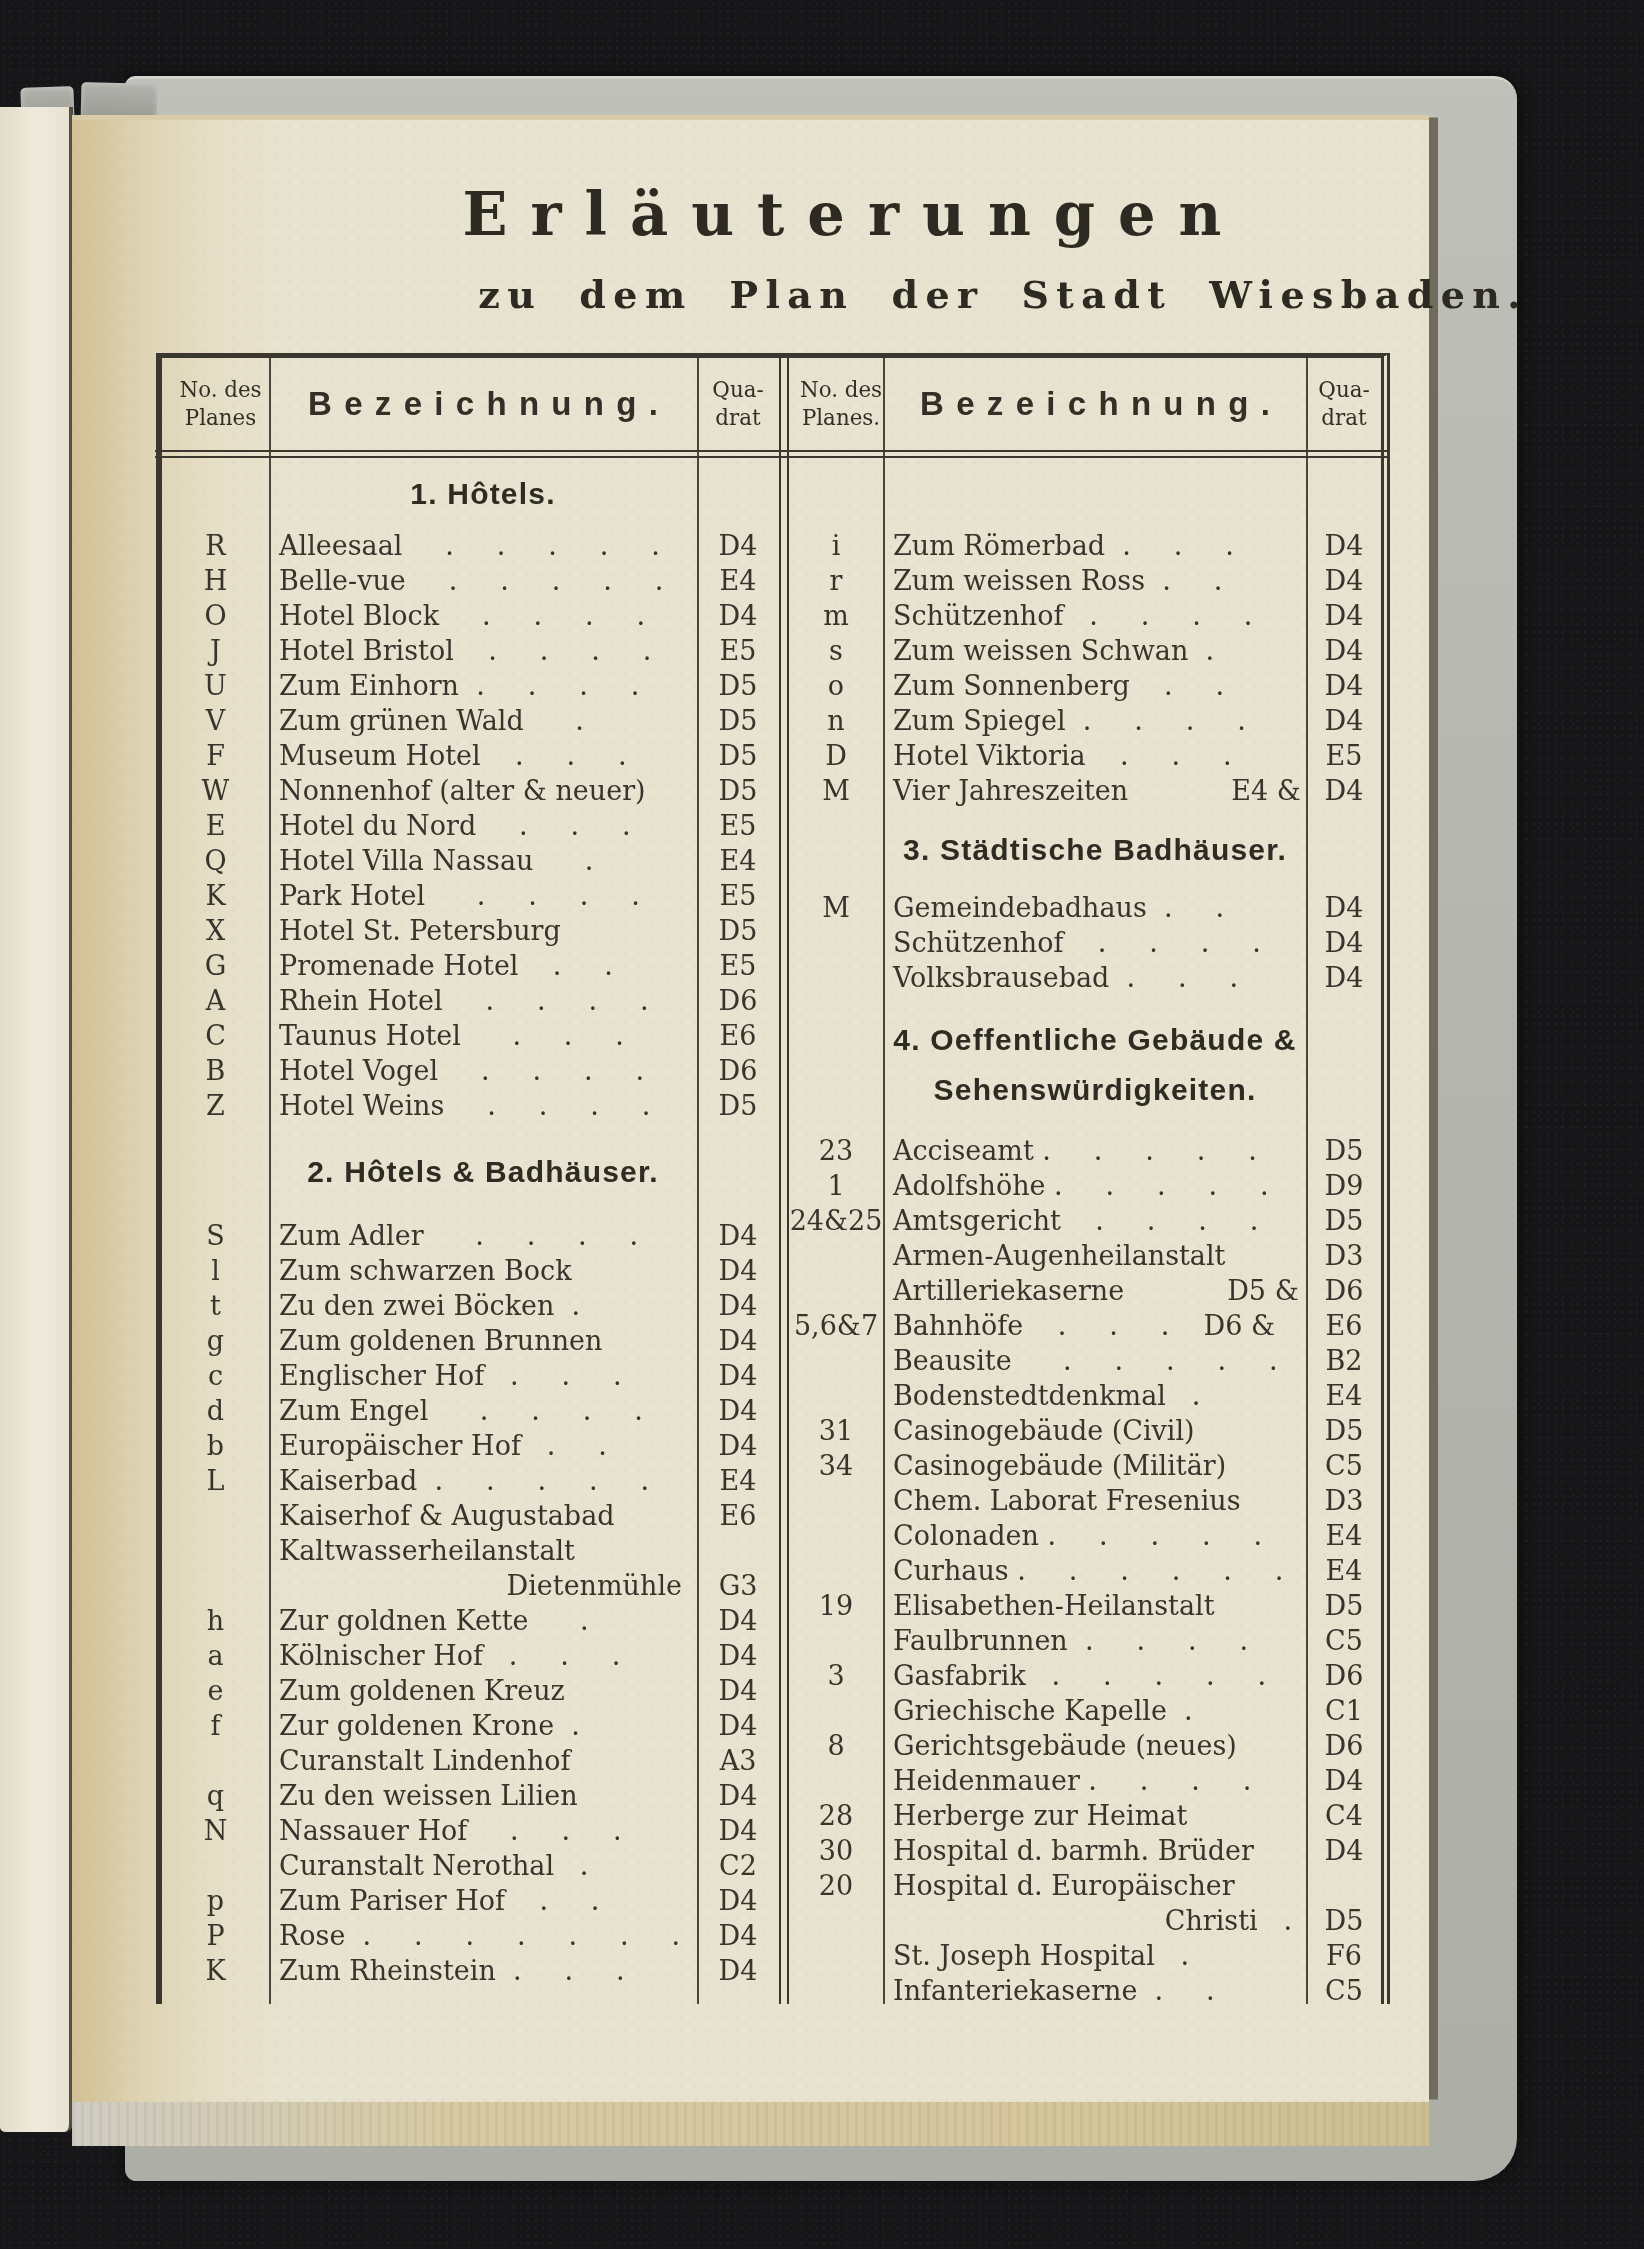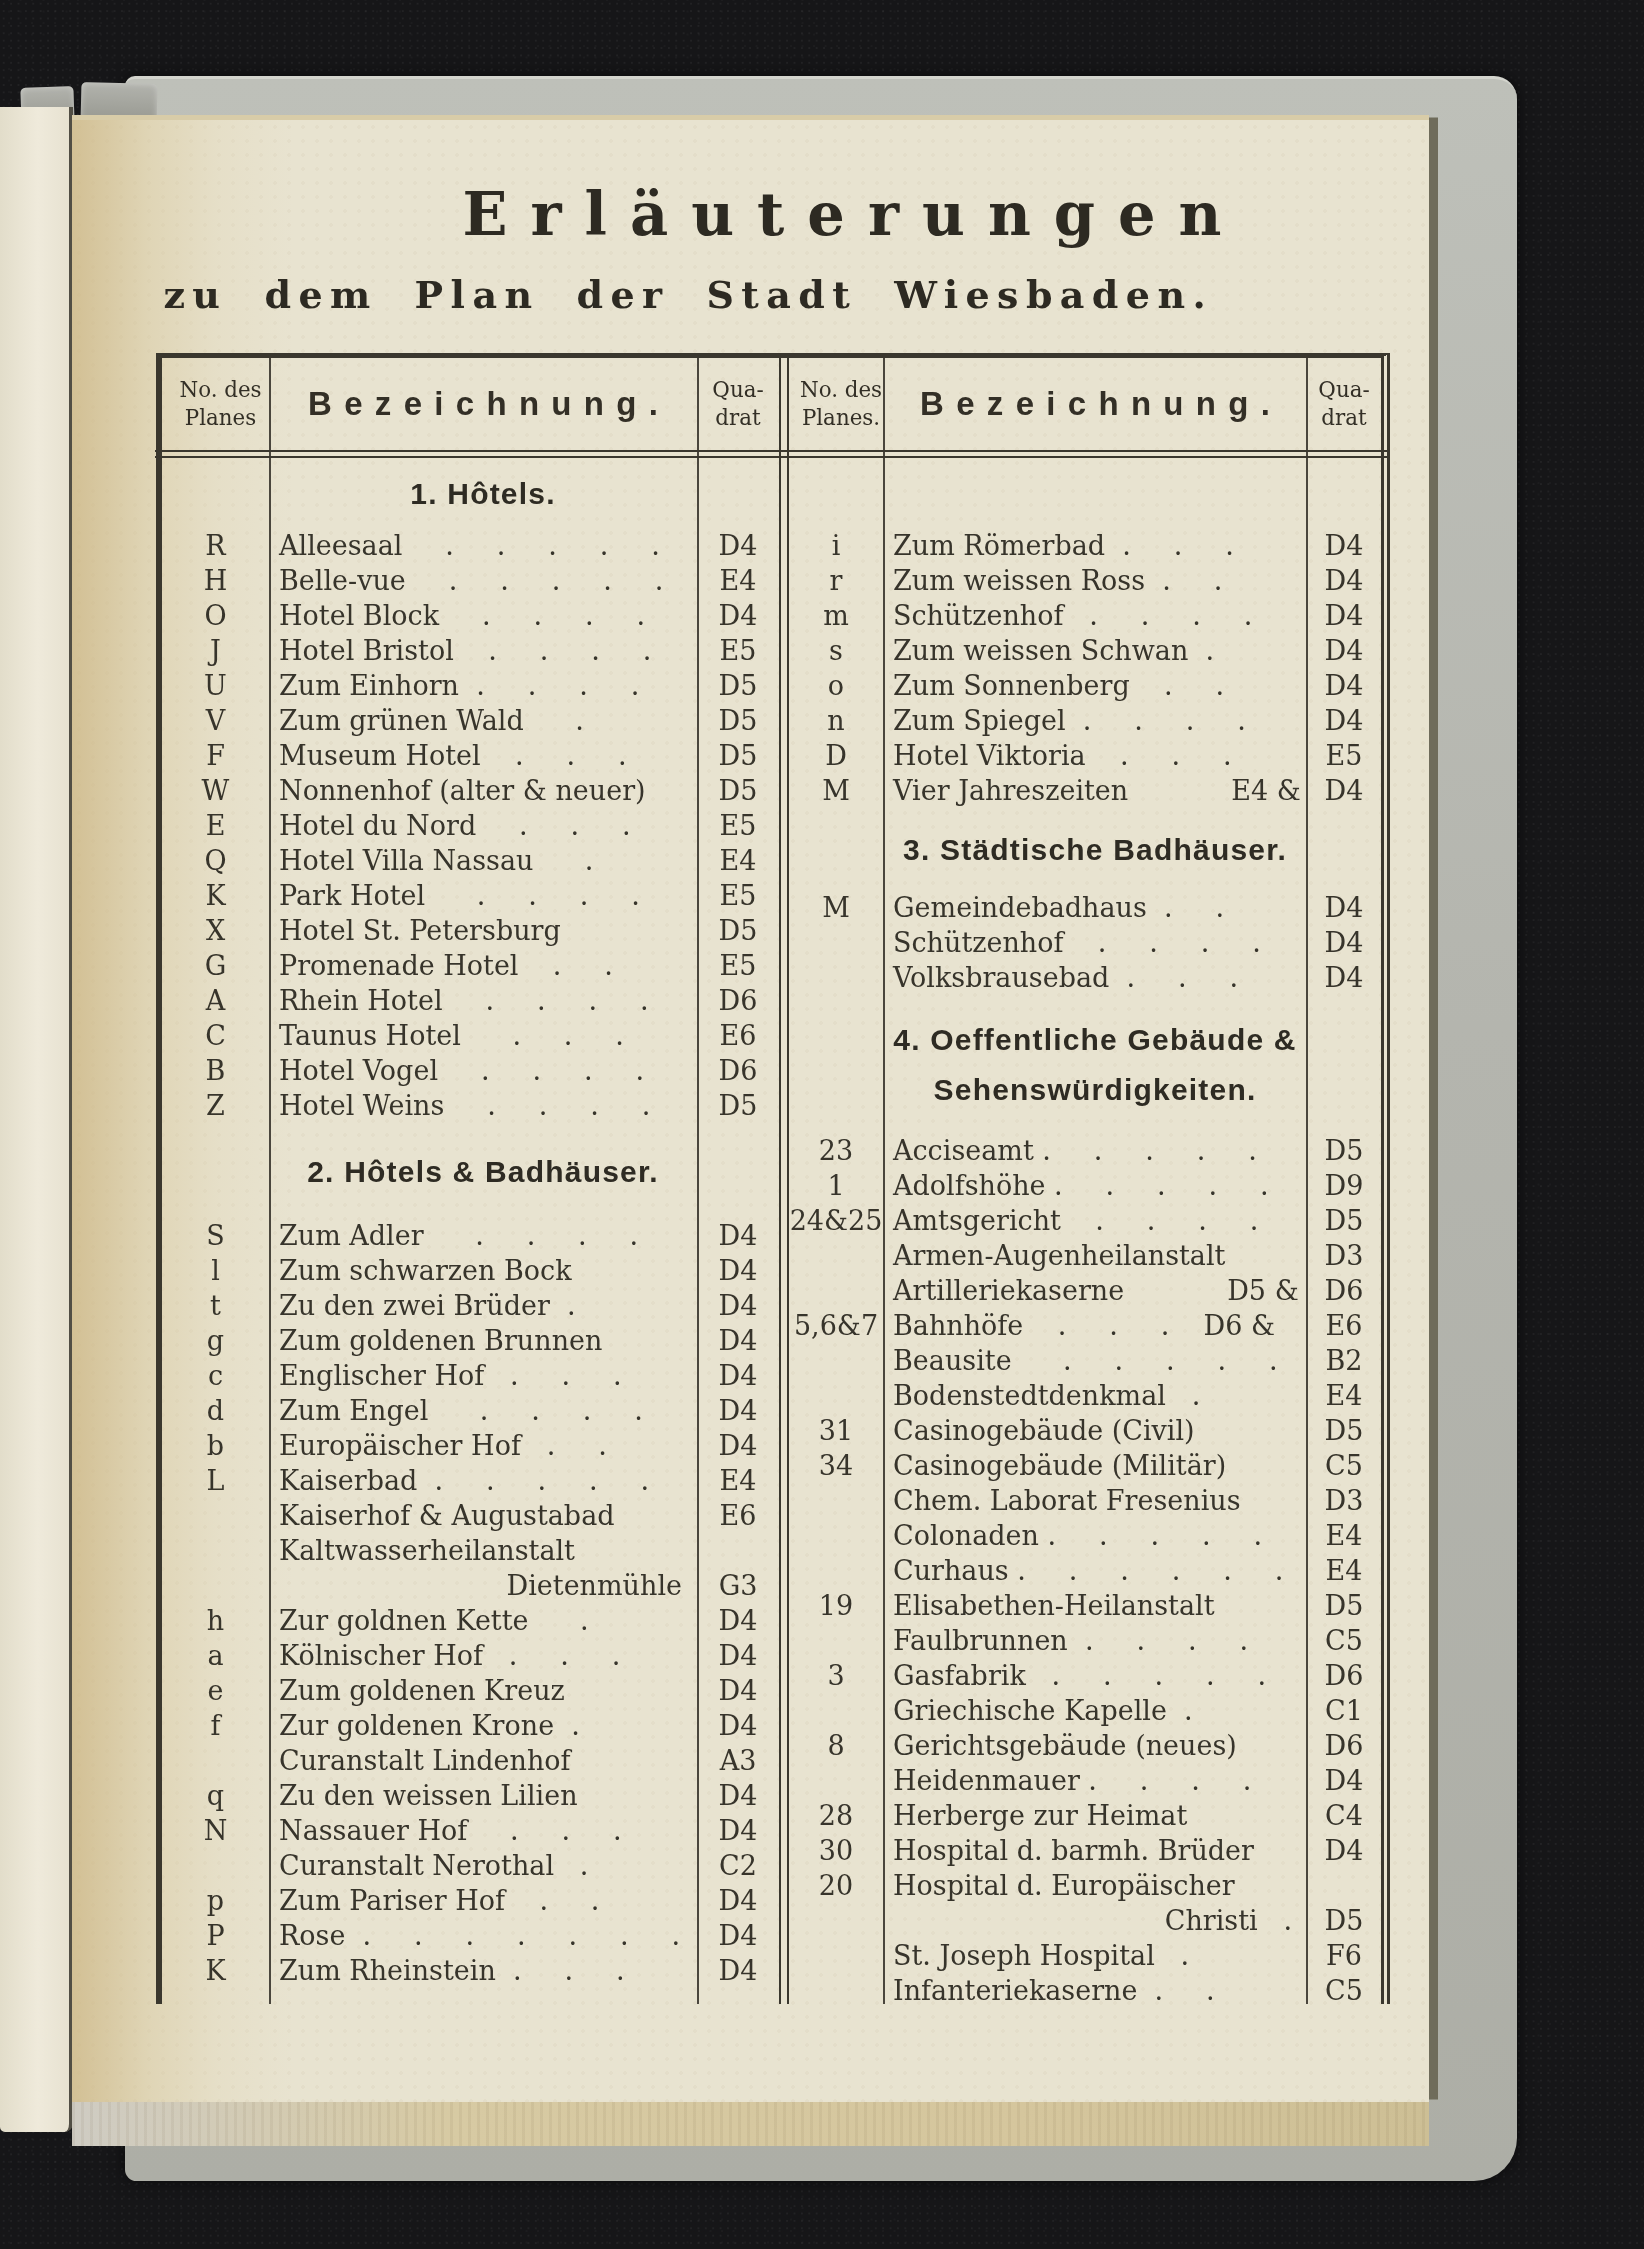--- a/index.html
+++ b/index.html
@@ -54,21 +54,21 @@
     background:linear-gradient(90deg, rgba(203,180,128,0.75), rgba(213,196,150,0.45) 78px, rgba(222,209,172,0.22) 148px, rgba(232,227,208,0) 222px);
   }
   .content{position:absolute;left:84px;top:0;width:1372px;}
 
   .title{
     margin:62px 0 0;text-align:center;color:#2d2a22;
     font:600 59px/1.12 "DejaVu Serif", serif;
     letter-spacing:23px;text-indent:23px;
   }
   .subtitle{
-    margin:25px 0 0;text-align:left;color:#2d2a22;
+    margin:25px 0 0;text-align:right;color:#2d2a22;
     font:700 38px/1.15 "DejaVu Serif", serif;
     letter-spacing:7.4px;word-spacing:16.4px;text-indent:7.4px;
   }
 
   
   .legend{
     position:relative;margin-top:36px;width:1234px;height:1651px;
     box-sizing:border-box;display:flex;
     border-left:6.6px solid #3a372e;
     border-top:5px solid #3a372e;
@@ -251,21 +251,21 @@
               <div class="c-name">Zum Adler      .     .     .     .</div>
               <div class="c-quad">D4</div>
             </div>
             <div class="row">
               <div class="c-no">l</div>
               <div class="c-name">Zum schwarzen Bock</div>
               <div class="c-quad">D4</div>
             </div>
             <div class="row">
               <div class="c-no">t</div>
-              <div class="c-name">Zu den zwei Brüder  .</div>
+              <div class="c-name">Zu den zwei Böcken  .</div>
               <div class="c-quad">D4</div>
             </div>
             <div class="row">
               <div class="c-no">g</div>
               <div class="c-name">Zum goldenen Brunnen</div>
               <div class="c-quad">D4</div>
             </div>
             <div class="row">
               <div class="c-no">c</div>
               <div class="c-name">Englischer Hof   .     .     .</div>

